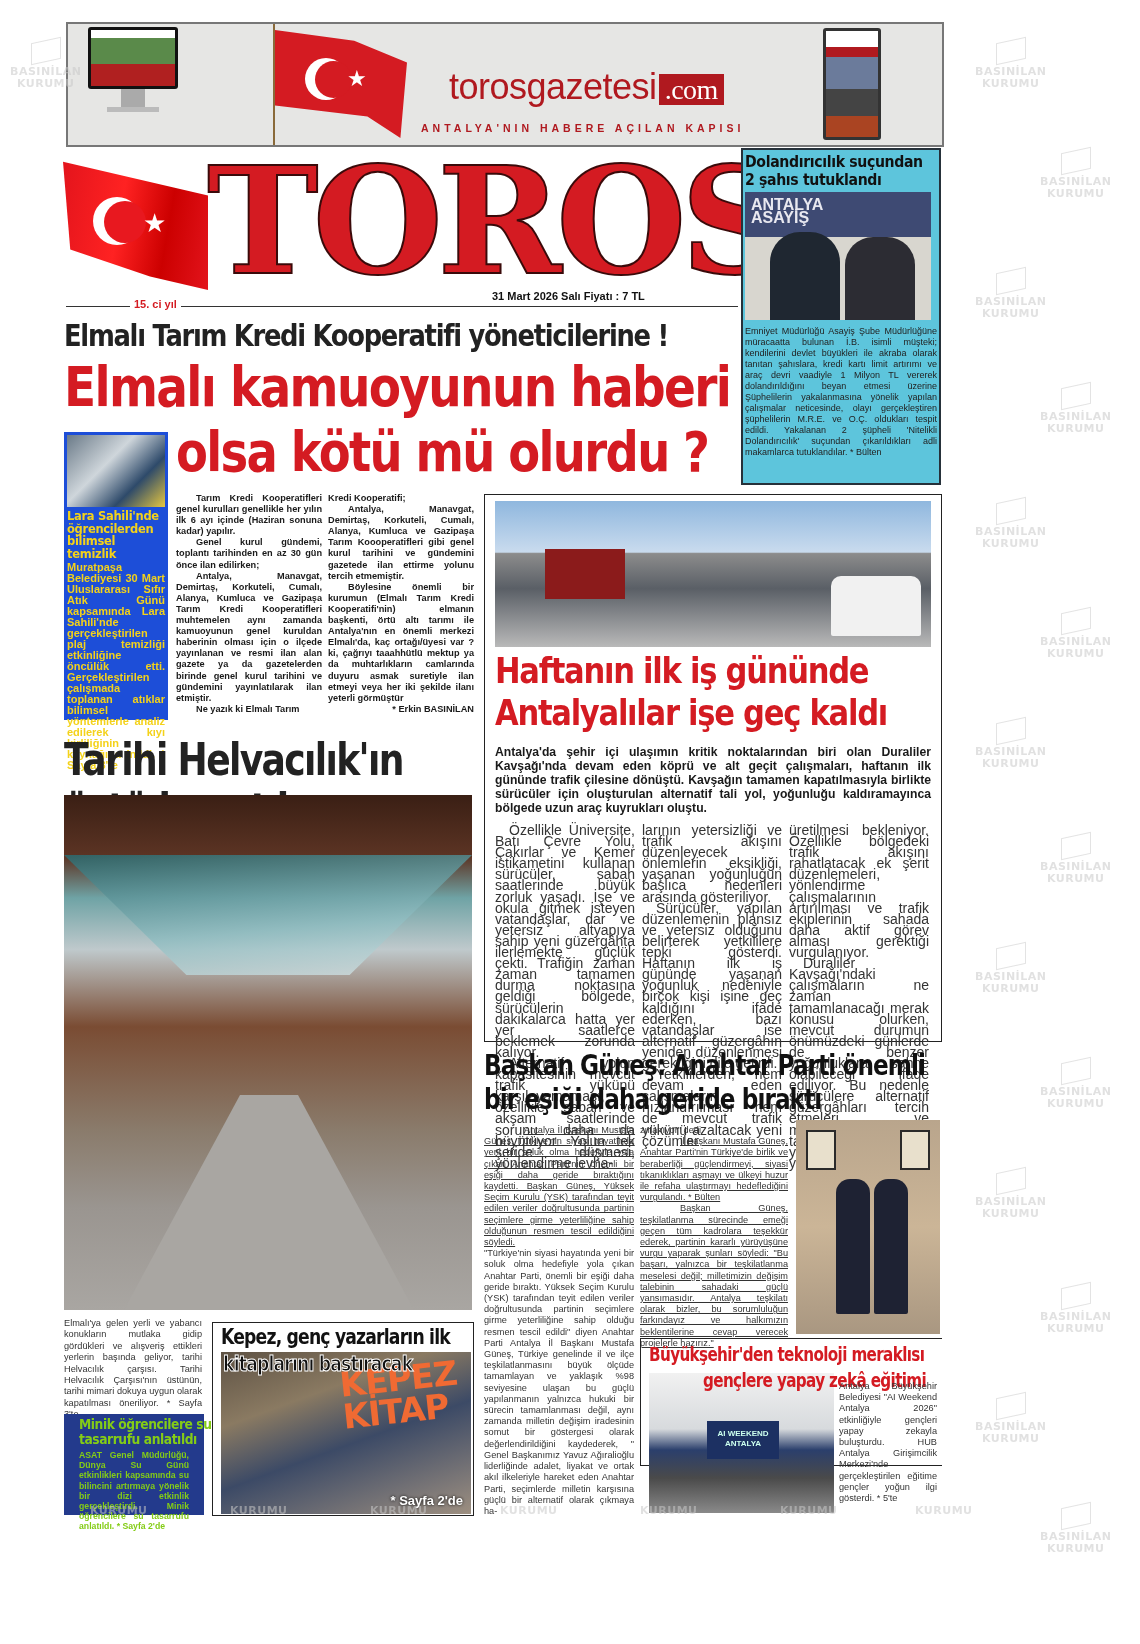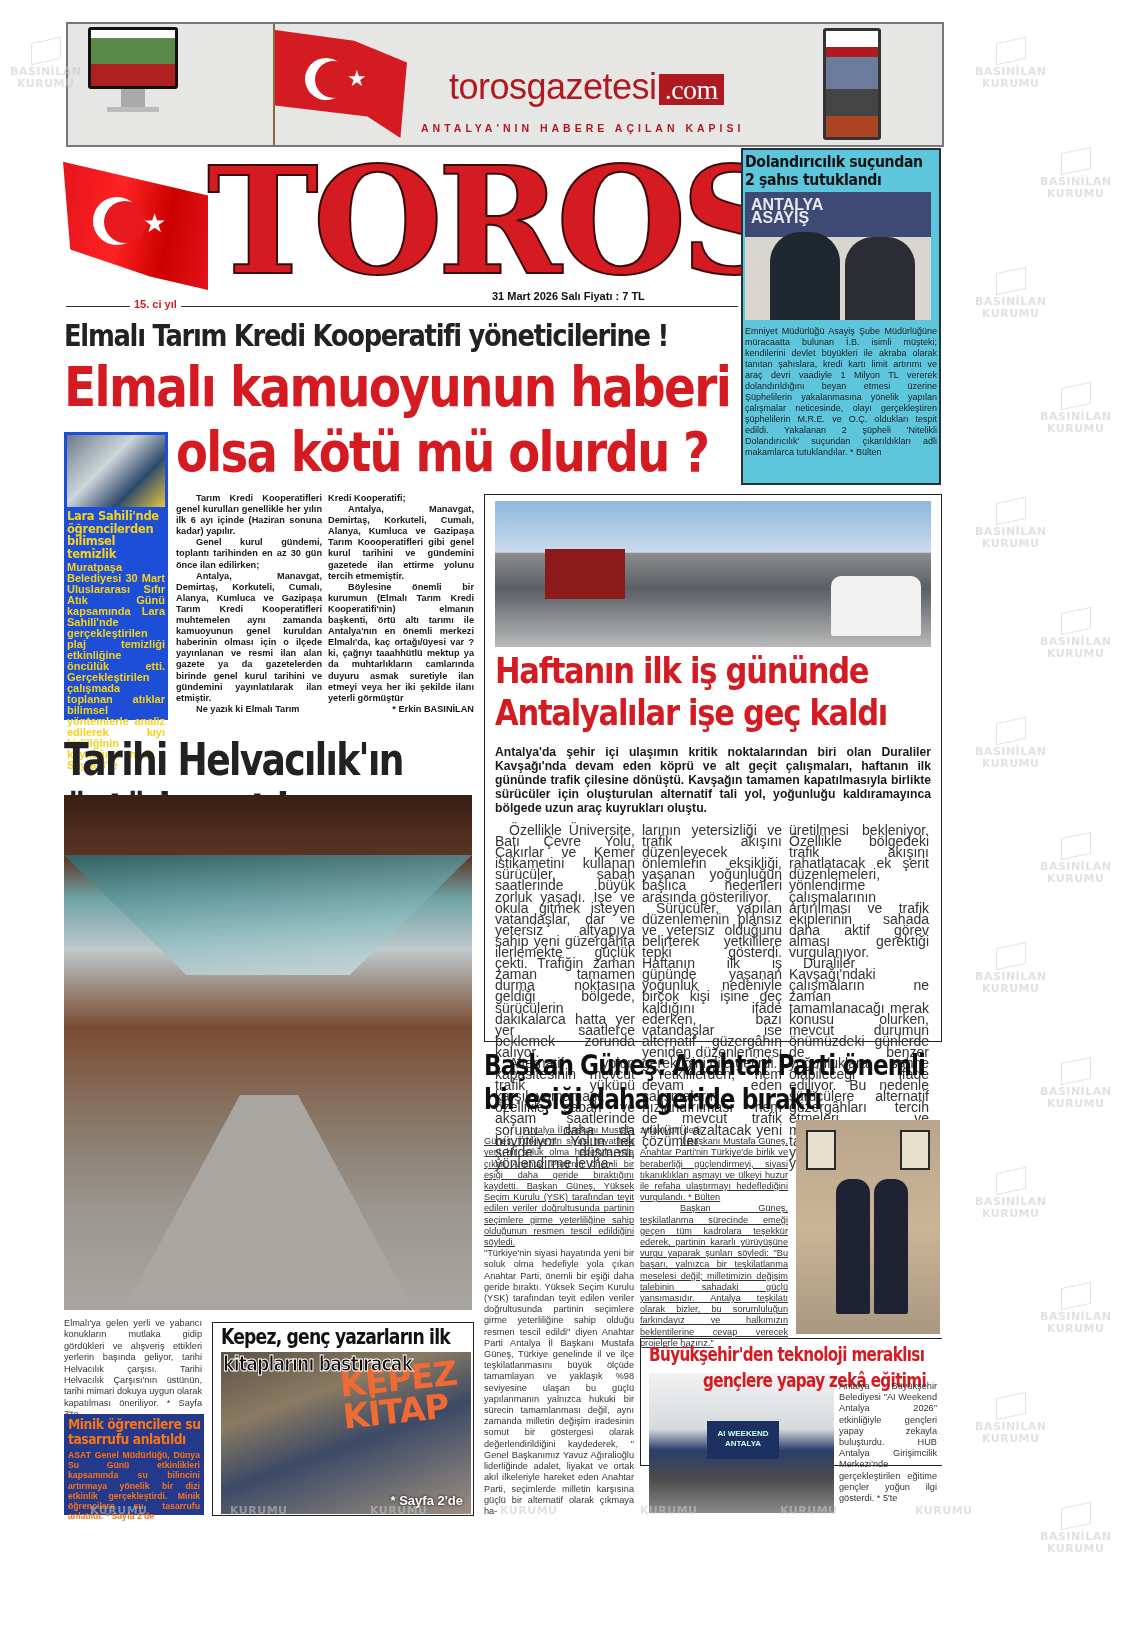--- a/index.html
+++ b/index.html
@@ -71,21 +71,21 @@
   #tc1 { left: 10px; } #tc2 { left: 157px; } #tc3 { left: 304px; }
 
   
   #helva-hl { position: absolute; left: 64px; top: 735px; font-family: "DejaVu Sans", sans-serif; font-weight: bold; font-size: 44px; line-height: 50px; color: #222; letter-spacing: -2px; transform: scaleX(0.82); transform-origin: left; white-space: nowrap; }
   #helva-photo { position: absolute; left: 64px; top: 795px; width: 408px; height: 515px; background: linear-gradient(180deg,#3a1f14 0%,#5c3424 12%,#6fa3a5 20%,#bfc9cc 30%,#7a4c33 45%,#8a7b6b 65%,#9a9590 80%,#a9a6a2 100%); overflow: hidden; }
   #helva-photo .awning { position: absolute; left: 0; top: 60px; width: 408px; height: 120px; background: linear-gradient(175deg,#2b6b70,#8fbcc0 60%,#d6e0e2); clip-path: polygon(0 0,100% 0,70% 100%,30% 100%); opacity: 0.85; }
   #helva-photo .road { position: absolute; left: 60px; top: 300px; width: 290px; height: 215px; background: #a9a6a2; clip-path: polygon(40% 0,60% 0,100% 100%,0 100%); }
   #helva-body { position: absolute; left: 64px; top: 1318px; width: 138px; font-size: 9.2px; line-height: 11.4px; text-align: justify; color: #333; }
 
   
-  #minik-box { position: absolute; left: 64px; top: 1414px; width: 140px; height: 101px; background: #233a8c; padding: 3px 4px; color: #f97316; }
+  #minik-box { position: absolute; left: 64px; top: 1414px; width: 140px; height: 101px; background: #233a8c; padding: 3px 15px; color: #84cc16; }
   #minik-title { font-family: "DejaVu Sans", sans-serif; font-weight: bold; font-size: 14px; line-height: 15px; letter-spacing: -0.5px; transform: scaleX(0.88); transform-origin: left; white-space: nowrap; }
   #minik-body { font-weight: bold; font-size: 8.7px; line-height: 10.2px; text-align: justify; margin-top: 3px; }
 
   
   #kepez-box { position: absolute; left: 212px; top: 1322px; width: 262px; height: 194px; border: 1.5px solid #222; }
   #kepez-title1 { position: absolute; left: 8px; top: 2px; font-family: "DejaVu Sans", sans-serif; font-weight: bold; font-size: 21px; line-height: 24px; letter-spacing: -1px; transform: scaleX(0.82); transform-origin: left; white-space: nowrap; color: #111; }
   #kepez-photo { position: absolute; left: 8px; top: 29px; width: 250px; height: 162px; background: linear-gradient(160deg,#5e5244 0%,#8a7a62 30%,#3c4a66 55%,#9d8f80 100%); overflow: hidden; }
   #kepez-photo .neon { position: absolute; left: 120px; top: 10px; font-family: "DejaVu Sans", sans-serif; font-weight: bold; font-size: 34px; line-height: 32px; color: #f06a33; letter-spacing: -1px; transform: rotate(-6deg); }
   #kepez-title2 { position: absolute; left: 2px; top: 0px; font-family: "DejaVu Sans", sans-serif; font-weight: bold; font-size: 21px; line-height: 24px; letter-spacing: -1px; transform: scaleX(0.82); transform-origin: left; white-space: nowrap; color: #111; -webkit-text-stroke: 1px #fff; }
   #kepez-ref { position: absolute; right: 8px; bottom: 6px; font-weight: bold; font-size: 13px; color: #fff; text-shadow: 0 0 3px #000; }

